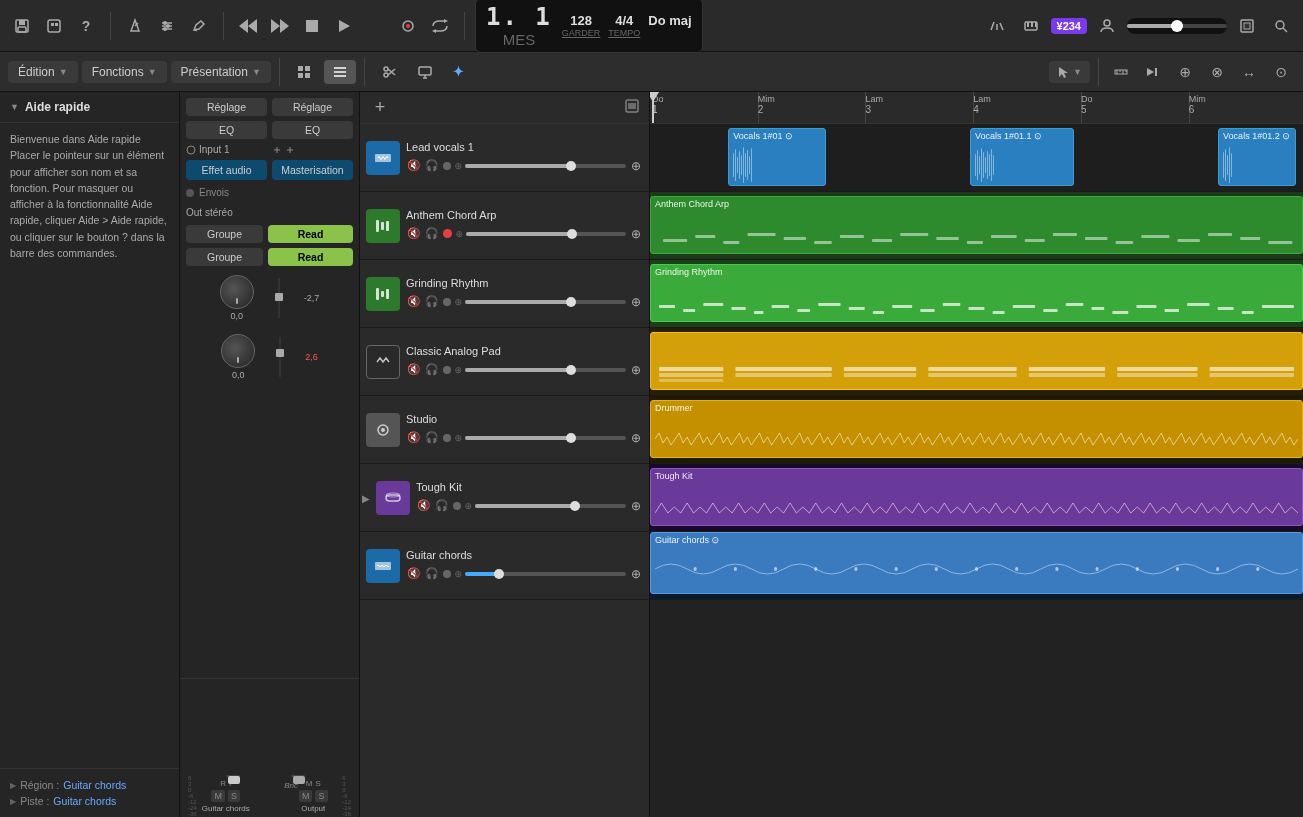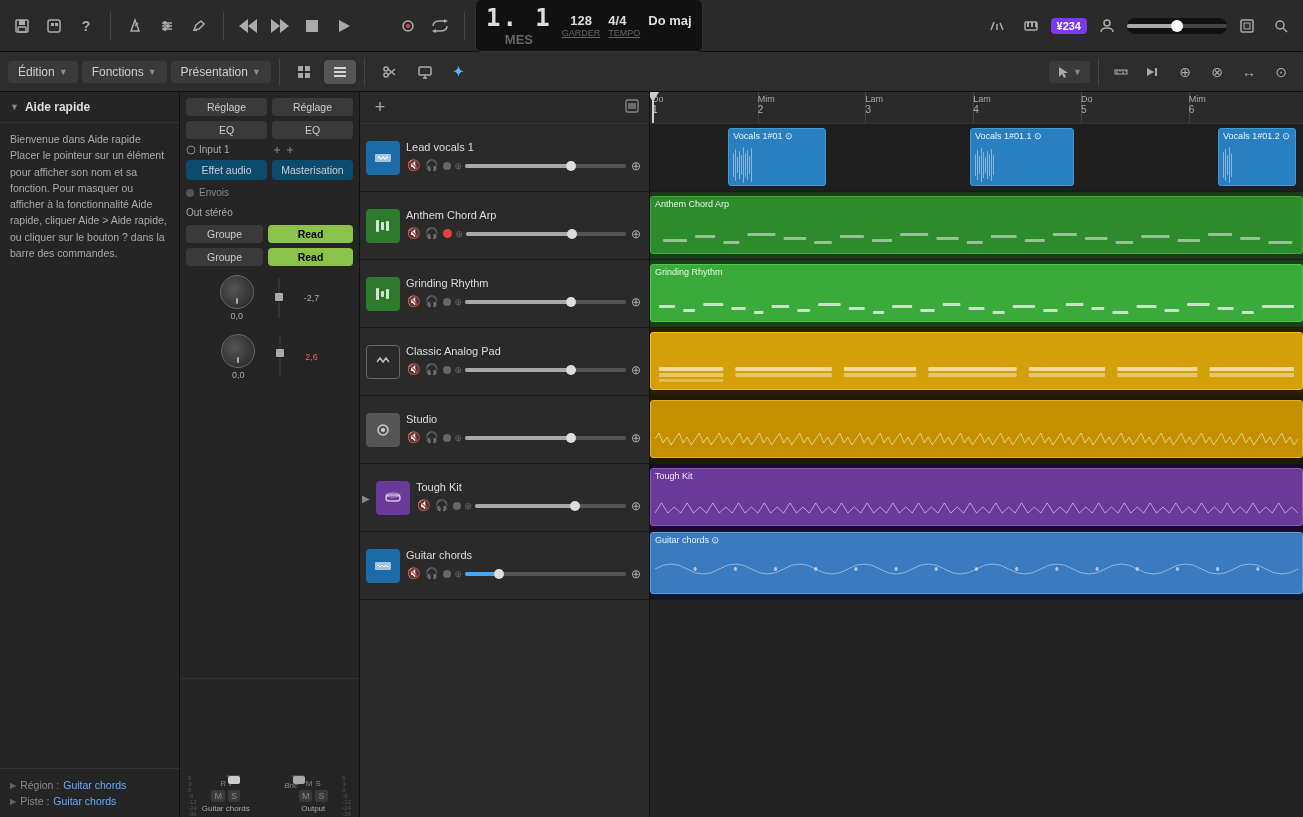--- a/index.html
+++ b/index.html
@@ -32,21 +32,21 @@
       align-items: center;
       gap: 10px;
       min-width: 200px;
     }
     .transport-time {
       display: flex;
       flex-direction: column;
       align-items: center;
     }
     .transport-big { font-size: 22px; font-weight: bold; color: #ddd; font-family: monospace; letter-spacing: 2px; }
-    .transport-label { font-size: 13px; color: #666; text-transform: uppercase; font-weight: bold; }
+    .transport-label { font-size: 15px; color: #666; text-transform: uppercase; }
     .transport-info { display: flex; flex-direction: column; gap: 2px; }
     .transport-info-row { display: flex; gap: 8px; }
     .transport-info-val { font-size: 13px; color: #ddd; font-weight: 600; }
     .transport-info-sub { font-size: 9px; color: #666; text-decoration: underline; }
 
     .right-toolbar { margin-left: auto; display: flex; align-items: center; gap: 6px; }
     .user-badge { background: #7c3aed; color: white; border-radius: 4px; padding: 2px 6px; font-size: 11px; font-weight: bold; }
 
     .volume-slider-container {
       background: #111;
@@ -441,21 +441,21 @@
     <div class="transport-time">
       <div class="transport-big" style="font-size:24px;">1. 1</div>
       <div class="transport-label">MES</div>
     </div>
     <div class="transport-info">
       <div class="transport-info-row">
         <div style="display:flex;flex-direction:column;align-items:center;">
           <span class="transport-info-val">128</span>
           <span class="transport-info-sub">GARDER</span>
         </div>
-        <div style="display:flex;flex-direction:column;">
+        <div style="display:flex;flex-direction:column;align-items:center;">
           <span class="transport-info-val">4/4</span>
           <span class="transport-info-sub">TEMPO</span>
         </div>
         <div style="display:flex;flex-direction:column;align-items:center;">
           <span class="transport-info-val">Do maj</span>
         </div>
       </div>
     </div>
   </div>
 
@@ -1137,20 +1137,21 @@
                 <rect x="575" y="16" width="100" height="4" fill="white" opacity="0.4" rx="1"></rect>
                 <rect x="690" y="10" width="105" height="4" fill="white" opacity="0.6" rx="1"></rect>
                 <rect x="690" y="16" width="105" height="4" fill="white" opacity="0.4" rx="1"></rect>
               </svg>
             </div>
           </div>
         </div>
 
         <div class="track-lane" style="background:#1e1a00;">
           <div class="region-clip" style="background:#c49000;border:1px solid #e4b020;border-radius:3px;">
+            <div class="clip-label">Drummer</div>
             <div style="position:absolute;bottom:4px;left:0;right:0;height:28px;padding:0 4px;">
               <svg width="100%" height="28" viewBox="0 0 800 28" preserveAspectRatio="none">
 
                 <path d="M0,14 L5,8 L10,18 L15,12 L20,20 L25,14 L30,8 L35,18 L40,12 L45,20 L50,14 L55,8 L60,18 L65,12 L70,20 L75,14 L80,8 L85,18 L90,12 L95,20 L100,14 L105,8 L110,18 L115,12 L120,20 L125,14 L130,8 L135,18 L140,12 L145,20 L150,14 L155,8 L160,18 L165,12 L170,20 L175,14 L180,8 L185,18 L190,12 L195,20 L200,14 L205,8 L210,18 L215,12 L220,20 L225,14 L230,8 L235,18 L240,12 L245,20 L250,14 L255,8 L260,18 L265,12 L270,20 L275,14 L280,8 L285,18 L290,12 L295,20 L300,14 L305,8 L310,18 L315,12 L320,20 L325,14 L330,8 L335,18 L340,12 L345,20 L350,14 L355,8 L360,18 L365,12 L370,20 L375,14 L380,8 L385,18 L390,12 L395,20 L400,14 L405,8 L410,18 L415,12 L420,20 L425,14 L430,8 L435,18 L440,12 L445,20 L450,14 L455,8 L460,18 L465,12 L470,20 L475,14 L480,8 L485,18 L490,12 L495,20 L500,14 L505,8 L510,18 L515,12 L520,20 L525,14 L530,8 L535,18 L540,12 L545,20 L550,14 L555,8 L560,18 L565,12 L570,20 L575,14 L580,8 L585,18 L590,12 L595,20 L600,14 L605,8 L610,18 L615,12 L620,20 L625,14 L630,8 L635,18 L640,12 L645,20 L650,14 L655,8 L660,18 L665,12 L670,20 L675,14 L680,8 L685,18 L690,12 L695,20 L700,14 L705,8 L710,18 L715,12 L720,20 L725,14 L730,8 L735,18 L740,12 L745,20 L750,14 L755,8 L760,18 L765,12 L770,20 L775,14 L780,8 L785,18 L790,12 L795,20 L800,14" stroke="rgba(255,255,255,0.6)" stroke-width="1" fill="none"></path>
               </svg>
             </div>
           </div>
         </div>
 
         <div class="track-lane" style="background:#1a0a2a;">

